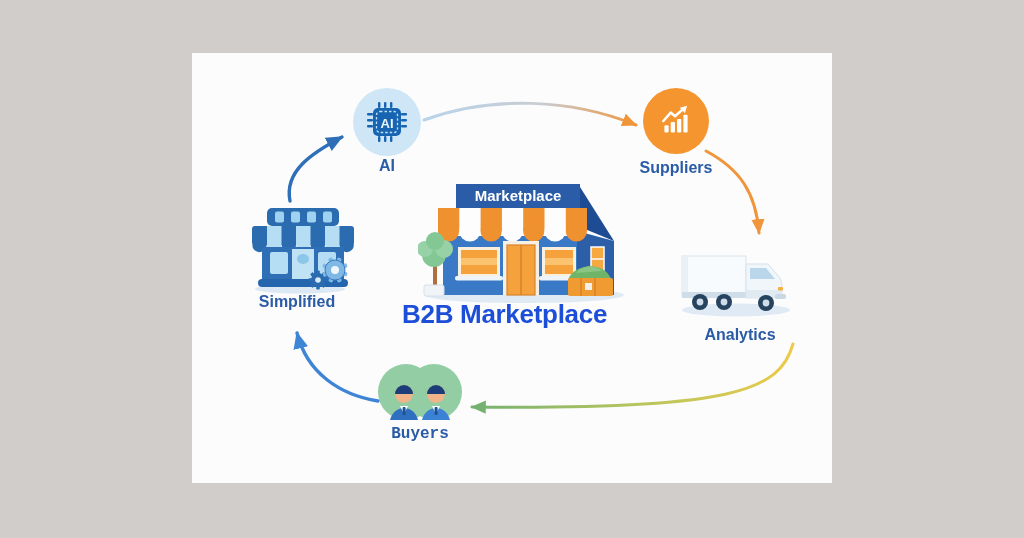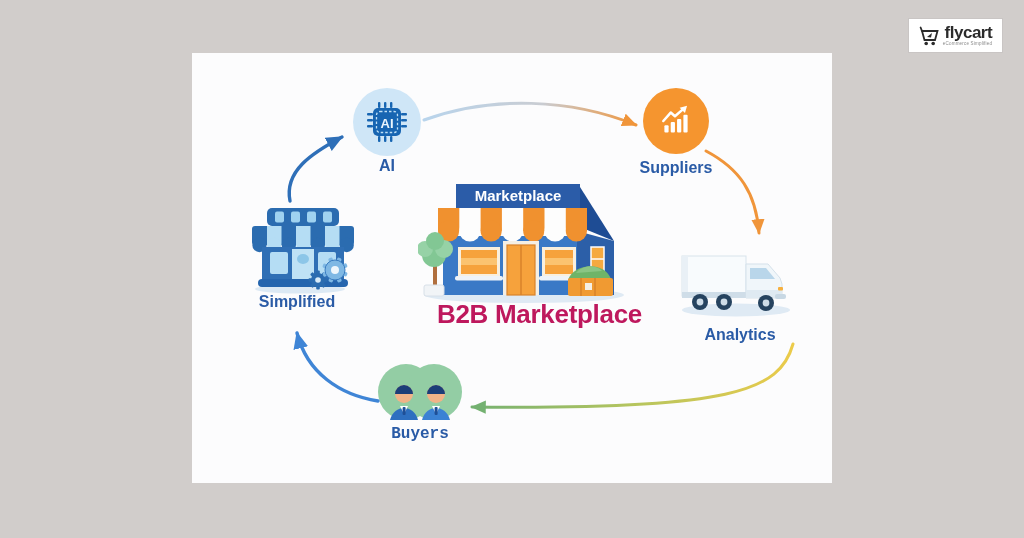--- a/index.html
+++ b/index.html
@@ -20,47 +20,32 @@
   .suppliers-wrap{position:absolute;left:250px;top:202px;width:106px;height:92px;}
   .truck-wrap{position:absolute;left:678px;top:244px;width:120px;height:78px;}
   .building-wrap{position:absolute;left:418px;top:173px;width:212px;height:150px;}
   
   .node-label{position:absolute;color:#2a5ba6;font-weight:700;font-size:16px;text-align:center;width:110px;}
   .label-ai{left:332px;top:157px;}
   .label-analytics{left:621px;top:159px;}
   .label-suppliers{left:242px;top:293px;}
   .label-logistics{left:685px;top:326px;}
   .label-buyers{left:365px;top:425px;font-family:Liberation Mono, monospace;}
-  .diagram-title{position:absolute;left:402px;top:299px;width:240px;text-align:right;
-                 color:#be185d;font-weight:700;font-size:26px;letter-spacing:-0.3px;z-index:5;}
+  .diagram-title{position:absolute;left:402px;top:299px;width:240px;text-align:left;
+                 color:#1d4ed8;font-weight:700;font-size:26px;letter-spacing:-0.3px;z-index:5;}
   .arrows-layer{position:absolute;left:192px;top:53px;width:640px;height:430px;pointer-events:none;z-index:4;}
   svg{display:block;}
 </style>
 </head>
 <body>
 
 <div class="stage">
 
   <div class="card"></div>
 
-  <div class="logo">
-    <span>
-      <svg width="22" height="24" viewBox="0 0 22 24">
-        <path d="M3,7 L18.5,7 L16,16 L5.5,16 Z" fill="none" stroke="#2b2b2b" stroke-width="1.8"></path>
-        <path d="M3,7 L1.6,3.5" stroke="#2b2b2b" stroke-width="1.8" stroke-linecap="round"></path>
-        <path d="M8,13 L13,9 L12,13.5 Z" fill="#2b2b2b"></path>
-        <circle cx="7.2" cy="19.5" r="1.8" fill="#2b2b2b"></circle>
-        <circle cx="14.2" cy="19.5" r="1.8" fill="#2b2b2b"></circle>
-      </svg>
-    </span>
-    <span class="logo-text-wrap">
-      <span class="logo-brand">flycart</span>
-      <span class="logo-tagline">eCommerce Simplified</span>
-    </span>
-  </div>
 
   <div class="node-circle ai-circle">
     <span>
       <svg width="44" height="44" viewBox="0 0 44 44">
         <g fill="#1765b2">
           <rect x="2" y="13" width="6" height="2.4" rx="1"></rect>
             <rect x="2" y="19" width="6" height="2.4" rx="1"></rect>
             <rect x="2" y="25" width="6" height="2.4" rx="1"></rect>
           <rect x="36" y="13" width="6" height="2.4" rx="1"></rect>
             <rect x="36" y="19" width="6" height="2.4" rx="1"></rect>

